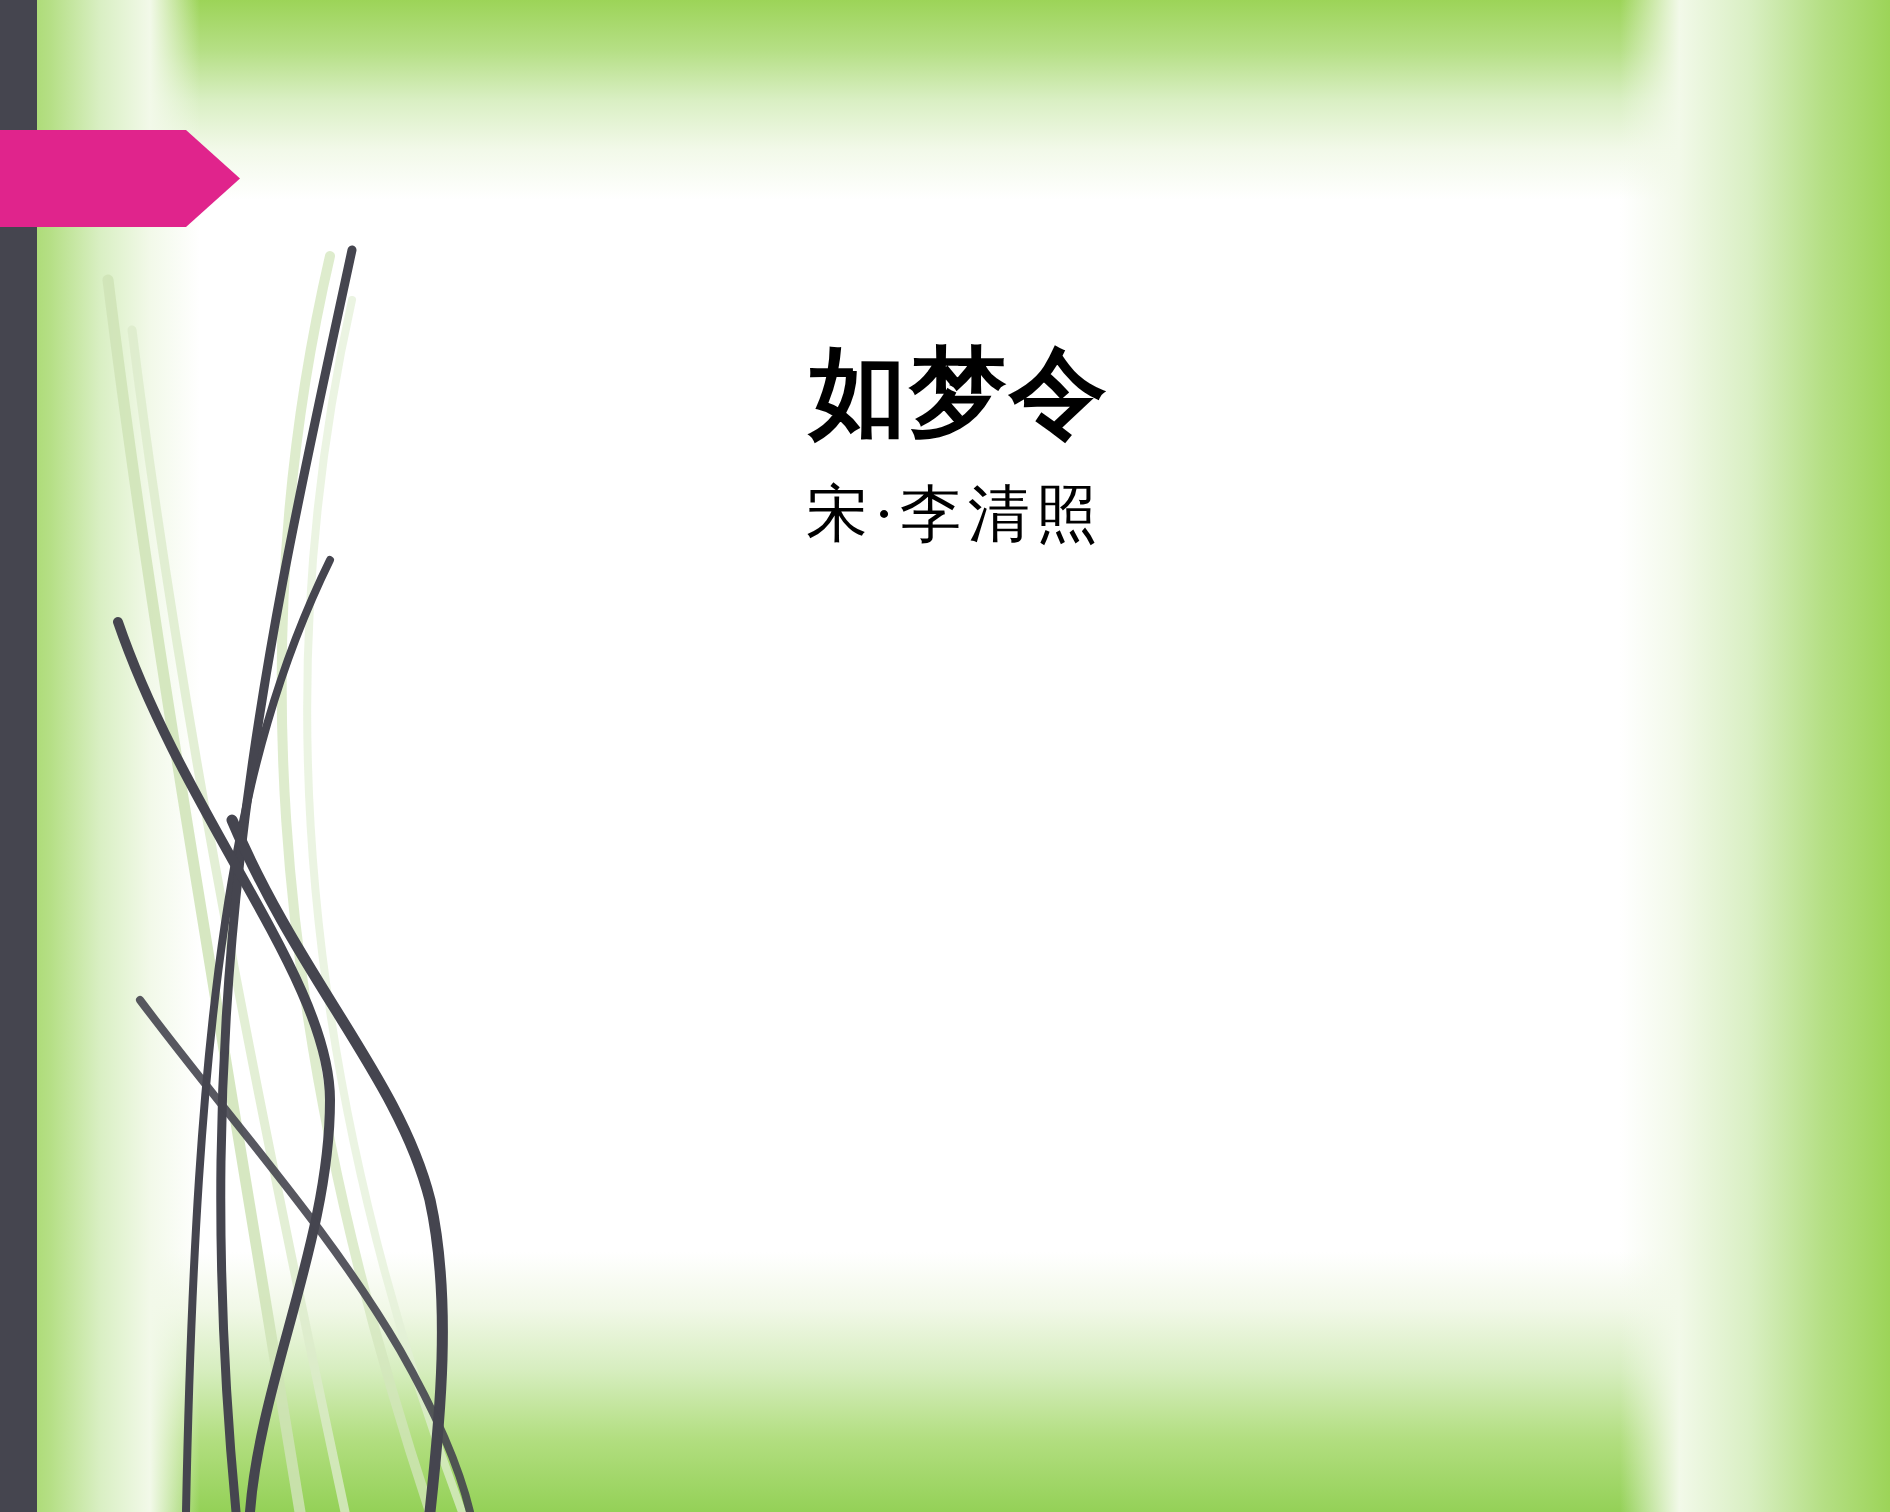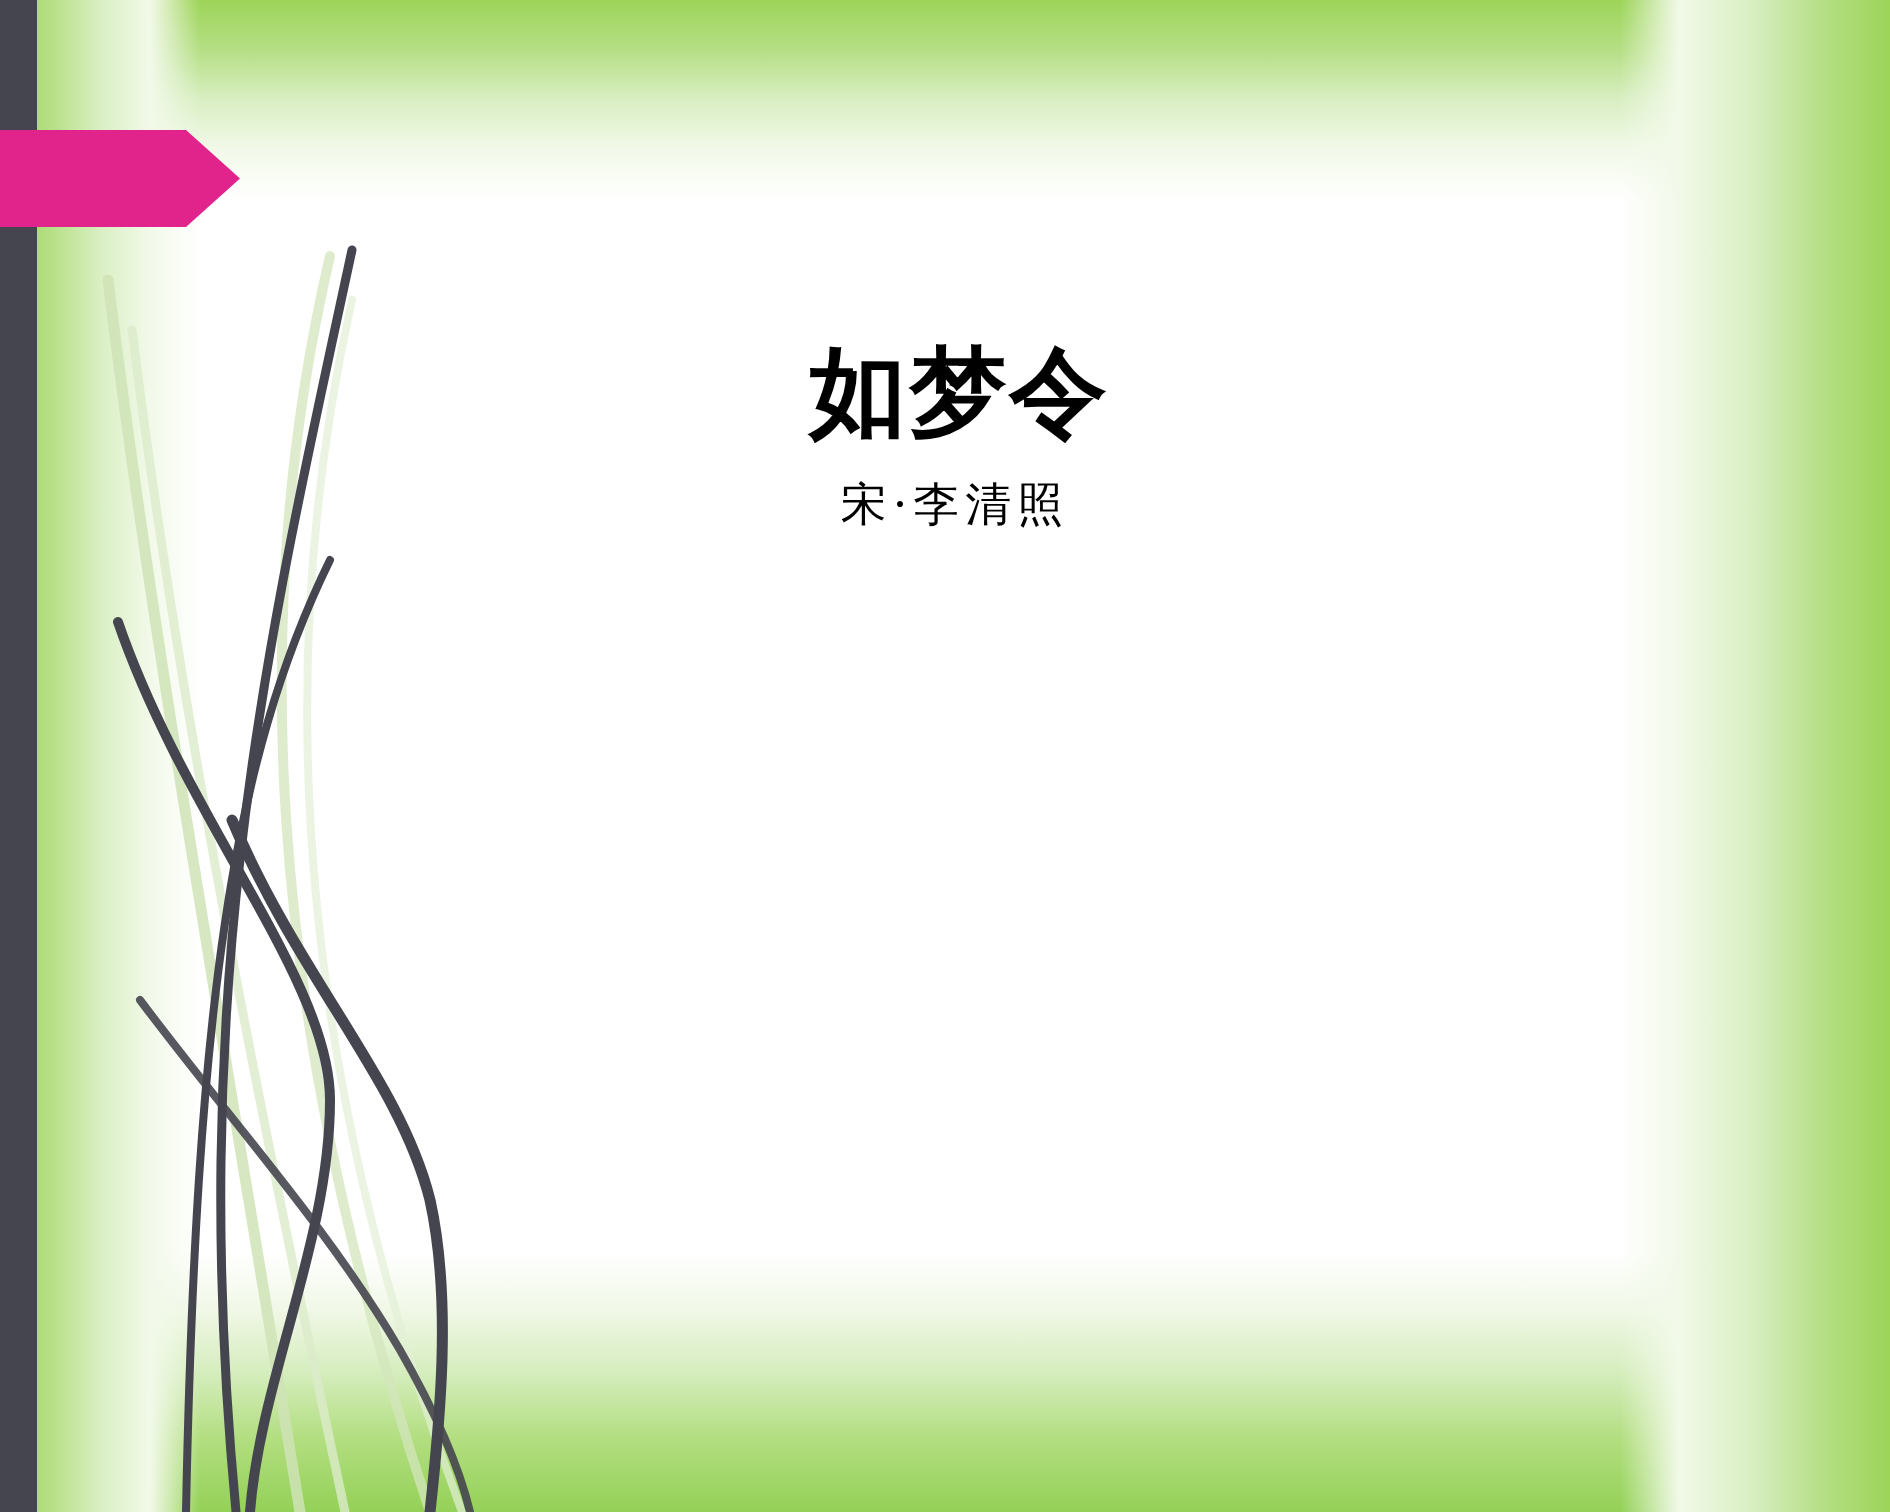--- a/index.html
+++ b/index.html
@@ -98,21 +98,21 @@
     padding-left: 28px;
     box-sizing: border-box;
   }
   .subtitle {
     position: absolute;
     left: 0;
     top: 478px;
     width: 1890px;
     text-align: center;
     font-family: "DejaVu Serif", "Liberation Serif", serif;
-    font-size: 46px;
+    font-size: 62px;
     line-height: 1.15;
     color: #000000;
     letter-spacing: 6px;
     padding-left: 20px;
     box-sizing: border-box;
   }
   .poem {
     position: absolute;
     left: 228px;
     top: 768px;

